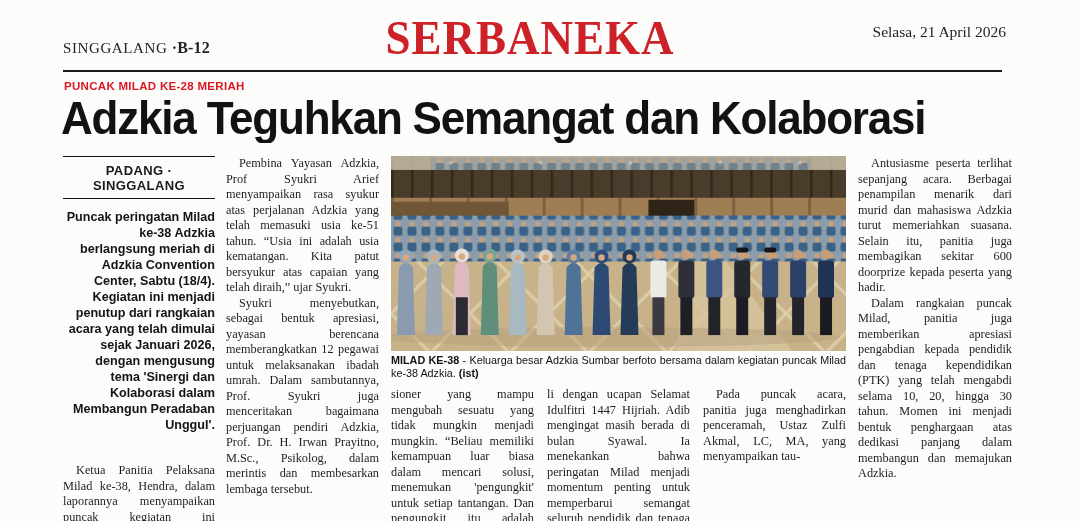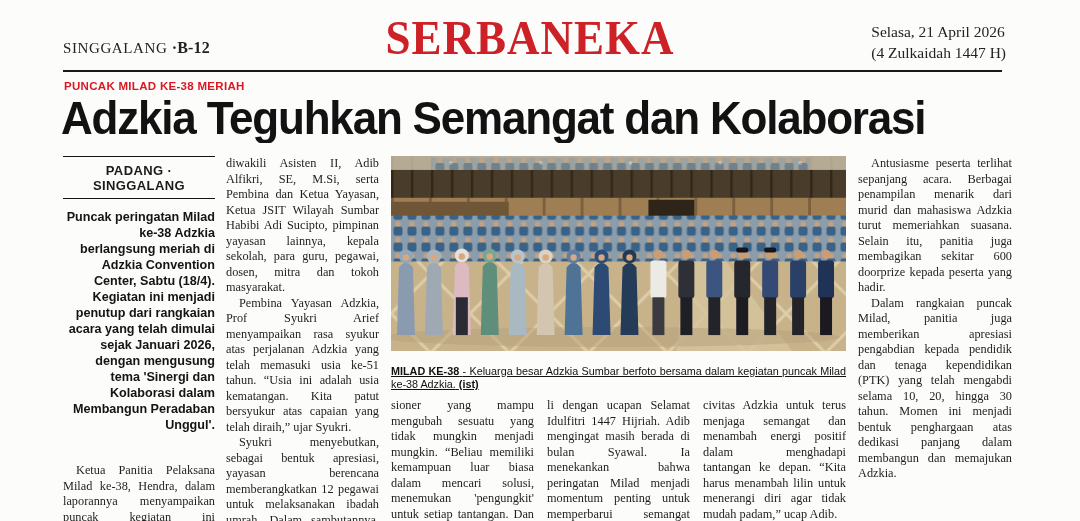--- a/index.html
+++ b/index.html
@@ -4,21 +4,21 @@
 <style>
   html,body{margin:0;padding:0;background:#e8e8e6;}
   .page{position:relative;width:1080px;height:521px;background:#fcfcfa;overflow:hidden;
         font-family:"Liberation Serif",serif;color:#1c1c1c;}
   
   .ed-label{position:absolute;left:63px;top:39px;font-size:15px;letter-spacing:.6px;color:#232323;}
   .ed-label .code{font-size:16px;font-weight:bold;letter-spacing:.2px;}
   .masthead{position:absolute;left:300px;top:12px;width:460px;text-align:center;
             font-family:"Liberation Serif",serif;font-size:45px;font-weight:600;
             letter-spacing:1px;color:#cd2027;transform:scaleY(1.08);}
-  .hdr-date{position:absolute;right:74px;top:22px;text-align:left;font-size:15.5px;
+  .hdr-date{position:absolute;right:74px;top:22px;text-align:right;font-size:15.5px;
             line-height:1.35;color:#232323;}
   .hdr-rule{position:absolute;left:63px;top:70px;width:939px;height:2px;background:#191919;}
   
   .kicker{position:absolute;left:64px;top:80px;font-family:"Liberation Sans",sans-serif;
           font-weight:bold;font-size:11.5px;letter-spacing:.3px;color:#dc1622;}
   .headline{position:absolute;left:61px;top:92px;width:980px;
             font-family:"Liberation Sans",sans-serif;font-weight:bold;font-size:44px;
             letter-spacing:-1.2px;color:#121212;white-space:nowrap;transform:scaleY(1.04);
             transform-origin:left top;}
   
@@ -30,56 +30,54 @@
   .serif{font-size:12.3px;line-height:15.5px;text-align:justify;margin:0;color:#1e1e1e;}
   .serif.indent{text-indent:13px;}
   .dateline{border-top:1.5px solid #141414;border-bottom:1.5px solid #141414;
             padding:6px 0 5px;text-align:center;font-family:"Liberation Sans",sans-serif;
             font-weight:bold;font-size:13px;letter-spacing:.4px;color:#1a1a1a;}
   .lede{margin:10px 0 0;font-family:"Liberation Sans",sans-serif;font-weight:bold;
         font-size:12.6px;line-height:16px;color:#141414;text-align:right;}
   .col1-body{margin-top:30px;}
   
   .photo{width:455px;height:195px;display:block;background:#8b9dab;}
-  .caption{margin-top:14px;font-family:"Liberation Sans",sans-serif;font-size:10.8px;
-           line-height:13px;color:#111;text-align:justify;text-decoration:underline;}
+  .caption{margin-top:3px;font-family:"Liberation Sans",sans-serif;font-size:10.8px;
+           line-height:13px;color:#111;text-align:justify;}
   .caption b{font-weight:bold;}
   .mid-cols{display:flex;gap:13px;margin-top:7px;height:143px;overflow:hidden;}
   .mid-col{width:143px;overflow:hidden;}
 </style>
 </head>
 <body>
 
 <div class="page">
 
   <div class="ed-label">
     <span>SINGGALANG</span>
     <span class="code">·B-12</span>
   </div>
   <div class="masthead">SERBANEKA</div>
   <div class="hdr-date">
     <div>Selasa, 21 April 2026</div>
-    <div>(4 Zulkaidah 1447 H)</div>
   </div>
   <div class="hdr-rule"></div>
 
-  <div class="kicker">PUNCAK MILAD KE-38 MERIAH</div>
+  <div class="kicker">PUNCAK MILAD KE-28 MERIAH</div>
   <h1 class="headline" style="margin:0;">Adzkia Teguhkan Semangat dan Kolaborasi</h1>
 
   <div class="col col1">
     <div class="dateline">PADANG · SINGGALANG</div>
     <p class="lede">Puncak peringatan Milad ke-38 Adzkia berlangsung meriah di Adzkia Convention Center, Sabtu (18/4). Kegiatan ini menjadi penutup dari rangkaian acara yang telah dimulai sejak Januari 2026, dengan mengusung tema 'Sinergi dan Kolaborasi dalam Membangun Peradaban Unggul'.</p>
     <div class="col1-body">
       <p class="serif indent">Ketua Panitia Pelaksana Milad ke-38, Hendra, dalam laporannya menyampaikan puncak kegiatan ini merupakan akumulasi dari berbagai agenda yang telah digelar selama beberapa bulan terakhir. “Hari ini adalah puncak kegiatan Milad yang rangkaiannya telah dimulai sejak Januari,” ujar Hendra.</p>
 
     </div>
   </div>
 
   <div class="col col2">
-    <p class="serif">diwakili Asisten II, Adib Alfikri, SE, M.Si, serta Pembina dan Ketua Yayasan, Ketua JSIT Wilayah Sumbar Habibi Adi Sucipto, pimpinan yayasan lainnya, kepala sekolah, para guru, pegawai, dosen, mitra dan tokoh masyarakat.</p>
     <p class="serif indent">Pembina Yayasan Adzkia, Prof Syukri Arief menyampaikan rasa syukur atas perjalanan Adzkia yang telah memasuki usia ke-51 tahun. “Usia ini adalah usia kematangan. Kita patut bersyukur atas capaian yang telah diraih,” ujar Syukri.</p>
     <p class="serif indent">Syukri menyebutkan, sebagai bentuk apresiasi, yayasan berencana memberangkatkan 12 pegawai untuk melaksanakan ibadah umrah. Dalam sambutannya, Prof. Syukri juga menceritakan bagaimana perjuangan pendiri Adzkia, Prof. Dr. H. Irwan Prayitno, M.Sc., Psikolog, dalam merintis dan membesarkan lembaga tersebut.</p>
 
   </div>
 
   <div class="col mid">
 
     <svg class="photo" viewBox="0 0 456 196" preserveAspectRatio="none">
       <defs>
         <pattern id="crowd" width="14" height="16" patternUnits="userSpaceOnUse">
@@ -222,21 +220,20 @@
     <div class="mid-cols">
       <div class="mid-col">
         <p class="serif">sioner yang mampu mengubah sesuatu yang tidak mungkin menjadi mungkin. “Beliau memiliki kemampuan luar biasa dalam mencari solusi, menemukan 'pengungkit' untuk setiap tantangan. Dan pengungkit itu adalah seluruh pegawai Adzkia,” ungkap Syukri.</p>
 
       </div>
       <div class="mid-col">
         <p class="serif">li dengan ucapan Selamat Idulfitri 1447 Hijriah. Adib mengingat masih berada di bulan Syawal. Ia menekankan bahwa peringatan Milad menjadi momentum penting untuk memperbarui semangat seluruh pendidik dan tenaga kependidikan. “Milad ini adalah bentuk recharging agar semangat terus mengalir,” ujar Adib.</p>
 
       </div>
       <div class="mid-col">
-        <p class="serif">civitas Adzkia untuk terus menjaga semangat dan menambah energi positif dalam menghadapi tantangan ke depan. “Kita harus menambah lilin untuk menerangi diri agar tidak mudah padam,” ucap Adib.</p>
         <p class="serif indent">Pada puncak acara, panitia juga menghadirkan penceramah, Ustaz Zulfi Akmal, LC, MA, yang menyampaikan tau-</p>
       </div>
     </div>
   </div>
 
   <div class="col col6">
     <p class="serif indent">Antusiasme peserta terlihat sepanjang acara. Berbagai penampilan menarik dari murid dan mahasiswa Adzkia turut memeriahkan suasana. Selain itu, panitia juga membagikan sekitar 600 doorprize kepada peserta yang hadir.</p>
     <p class="serif indent">Dalam rangkaian puncak Milad, panitia juga memberikan apresiasi pengabdian kepada pendidik dan tenaga kependidikan (PTK) yang telah mengabdi selama 10, 20, hingga 30 tahun. Momen ini menjadi bentuk penghargaan atas dedikasi panjang dalam membangun dan memajukan Adzkia.</p>
 
   </div>

